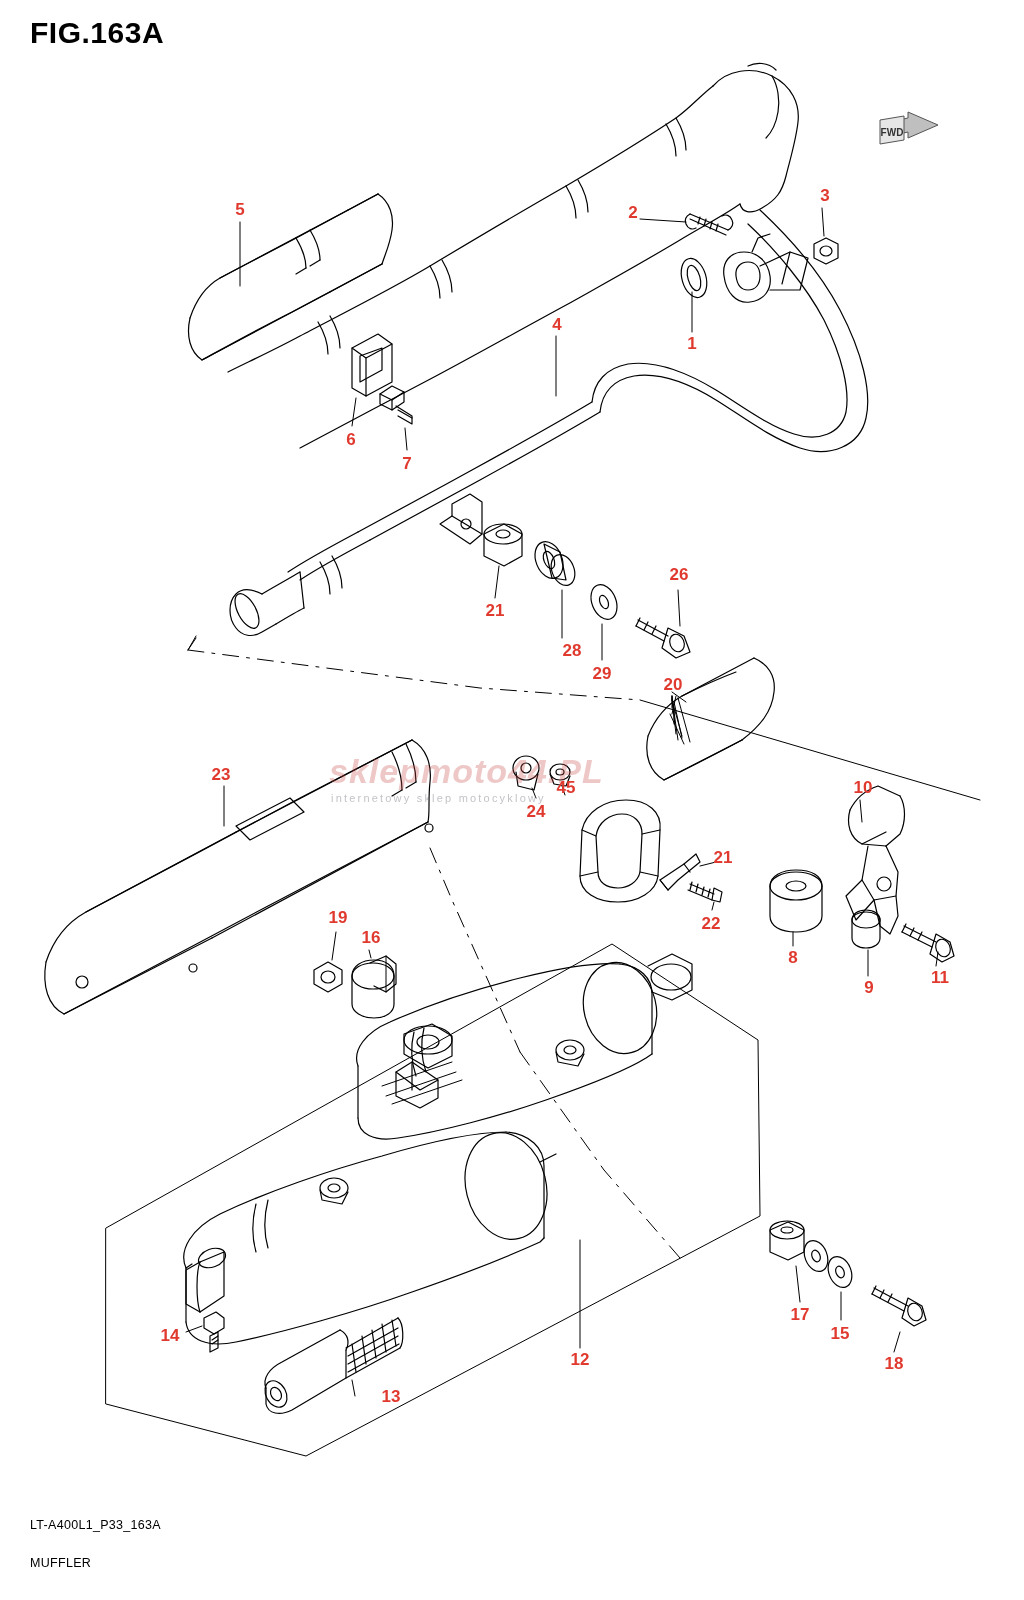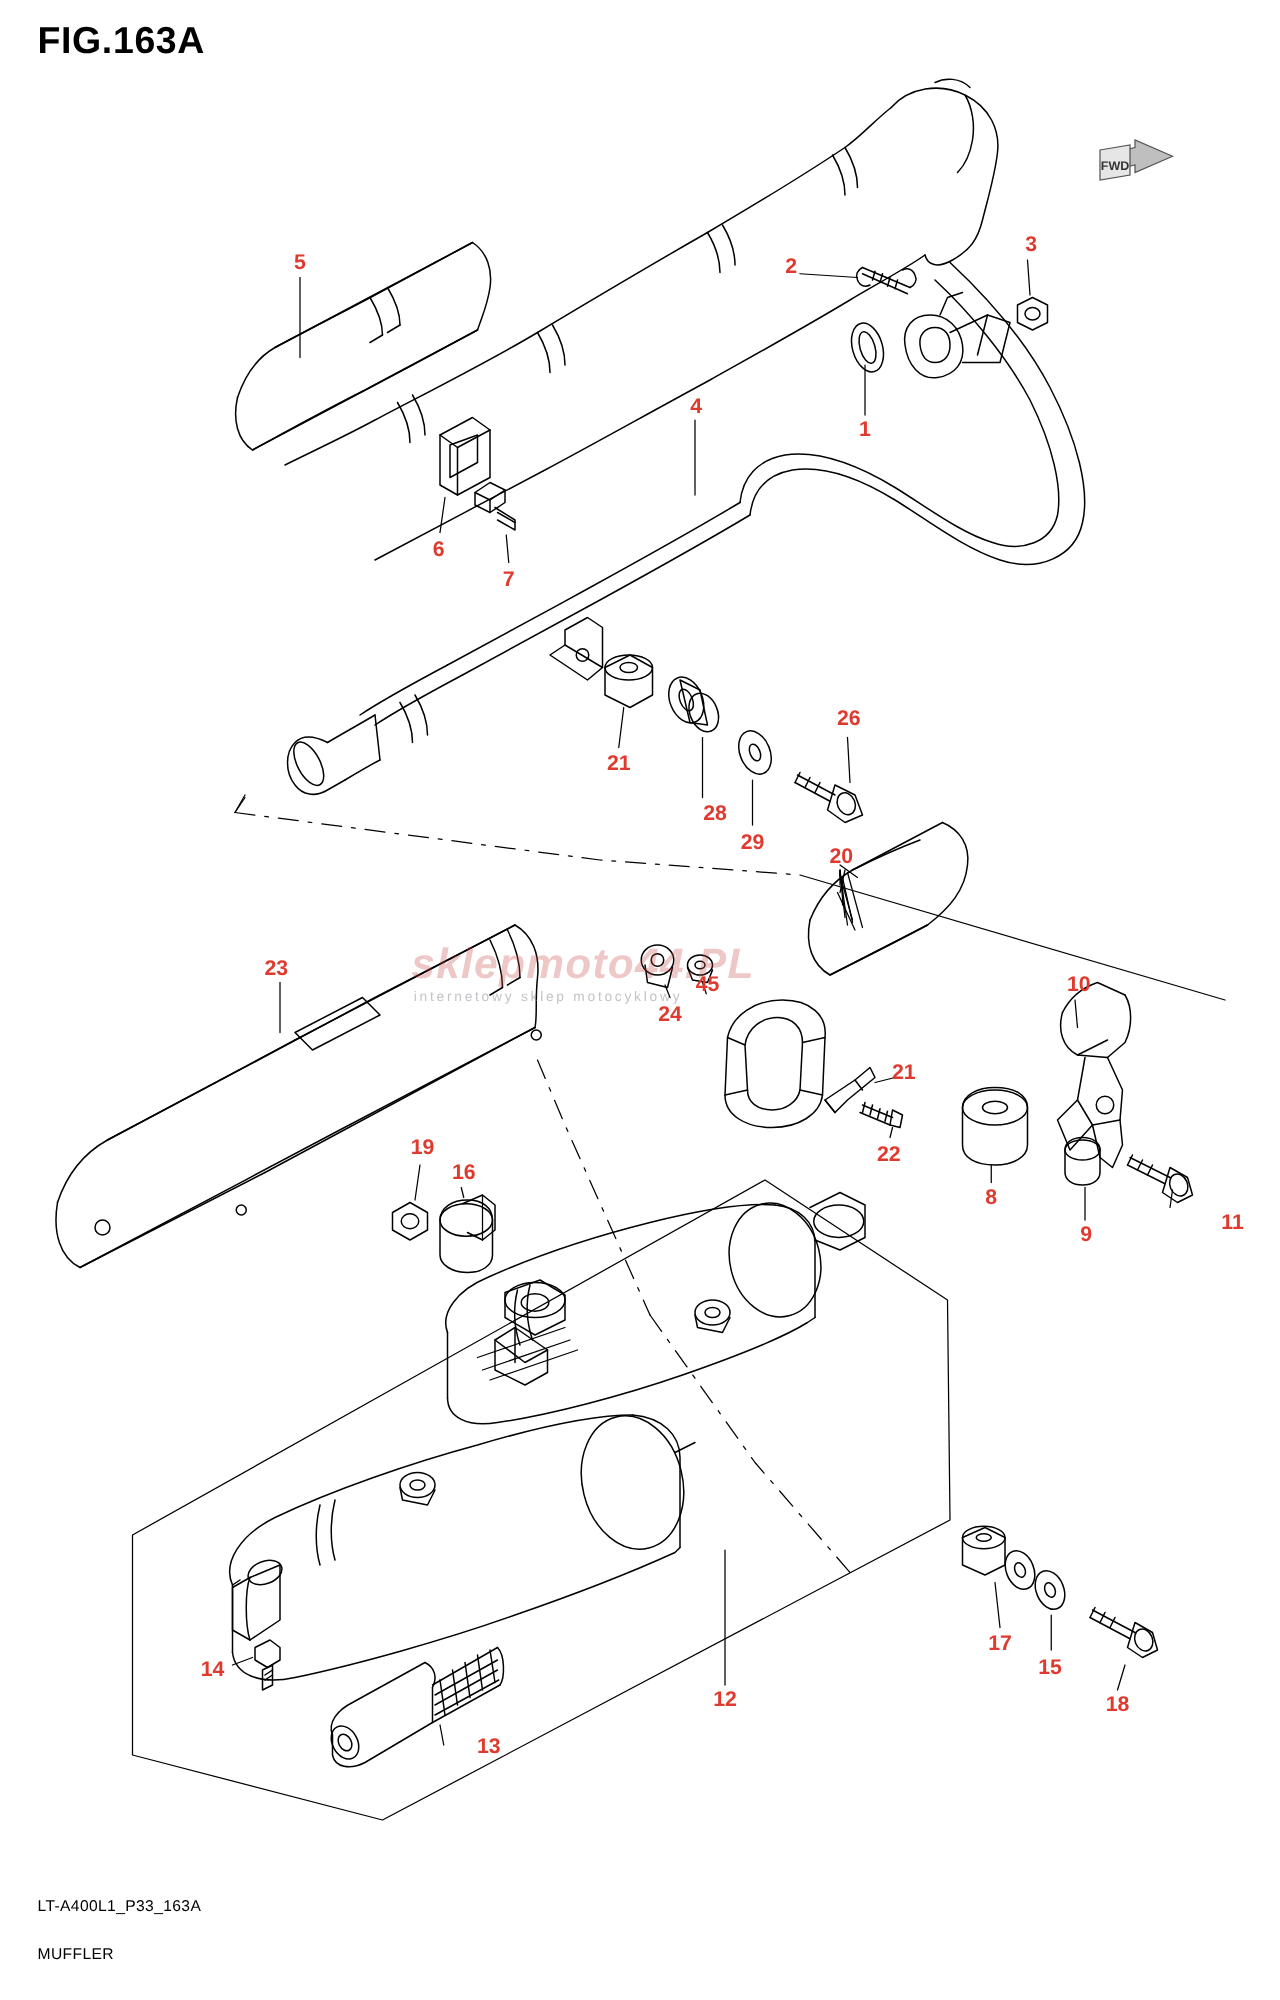--- a/index.html
+++ b/index.html
@@ -513,21 +513,21 @@
       <div class="callout" style="left: 679px; top: 575px;">26</div>
       <div class="callout" style="left: 673px; top: 685px;">20</div>
       <div class="callout" style="left: 221px; top: 775px;">23</div>
       <div class="callout" style="left: 536px; top: 812px;">24</div>
       <div class="callout" style="left: 566px; top: 788px;">45</div>
       <div class="callout" style="left: 863px; top: 788px;">10</div>
       <div class="callout" style="left: 723px; top: 858px;">21</div>
       <div class="callout" style="left: 711px; top: 924px;">22</div>
       <div class="callout" style="left: 793px; top: 958px;">8</div>
       <div class="callout" style="left: 869px; top: 988px;">9</div>
-      <div class="callout" style="left: 986px; top: 978px;">11</div>
+      <div class="callout" style="left: 940px; top: 978px;">11</div>
       <div class="callout" style="left: 338px; top: 918px;">19</div>
       <div class="callout" style="left: 371px; top: 938px;">16</div>
       <div class="callout" style="left: 170px; top: 1336px;">14</div>
       <div class="callout" style="left: 353px; top: 1397px; margin-left: 38px;">13</div>
       <div class="callout" style="left: 580px; top: 1360px;">12</div>
       <div class="callout" style="left: 800px; top: 1315px;">17</div>
       <div class="callout" style="left: 840px; top: 1334px;">15</div>
       <div class="callout" style="left: 894px; top: 1364px;">18</div>
     </div>
 

